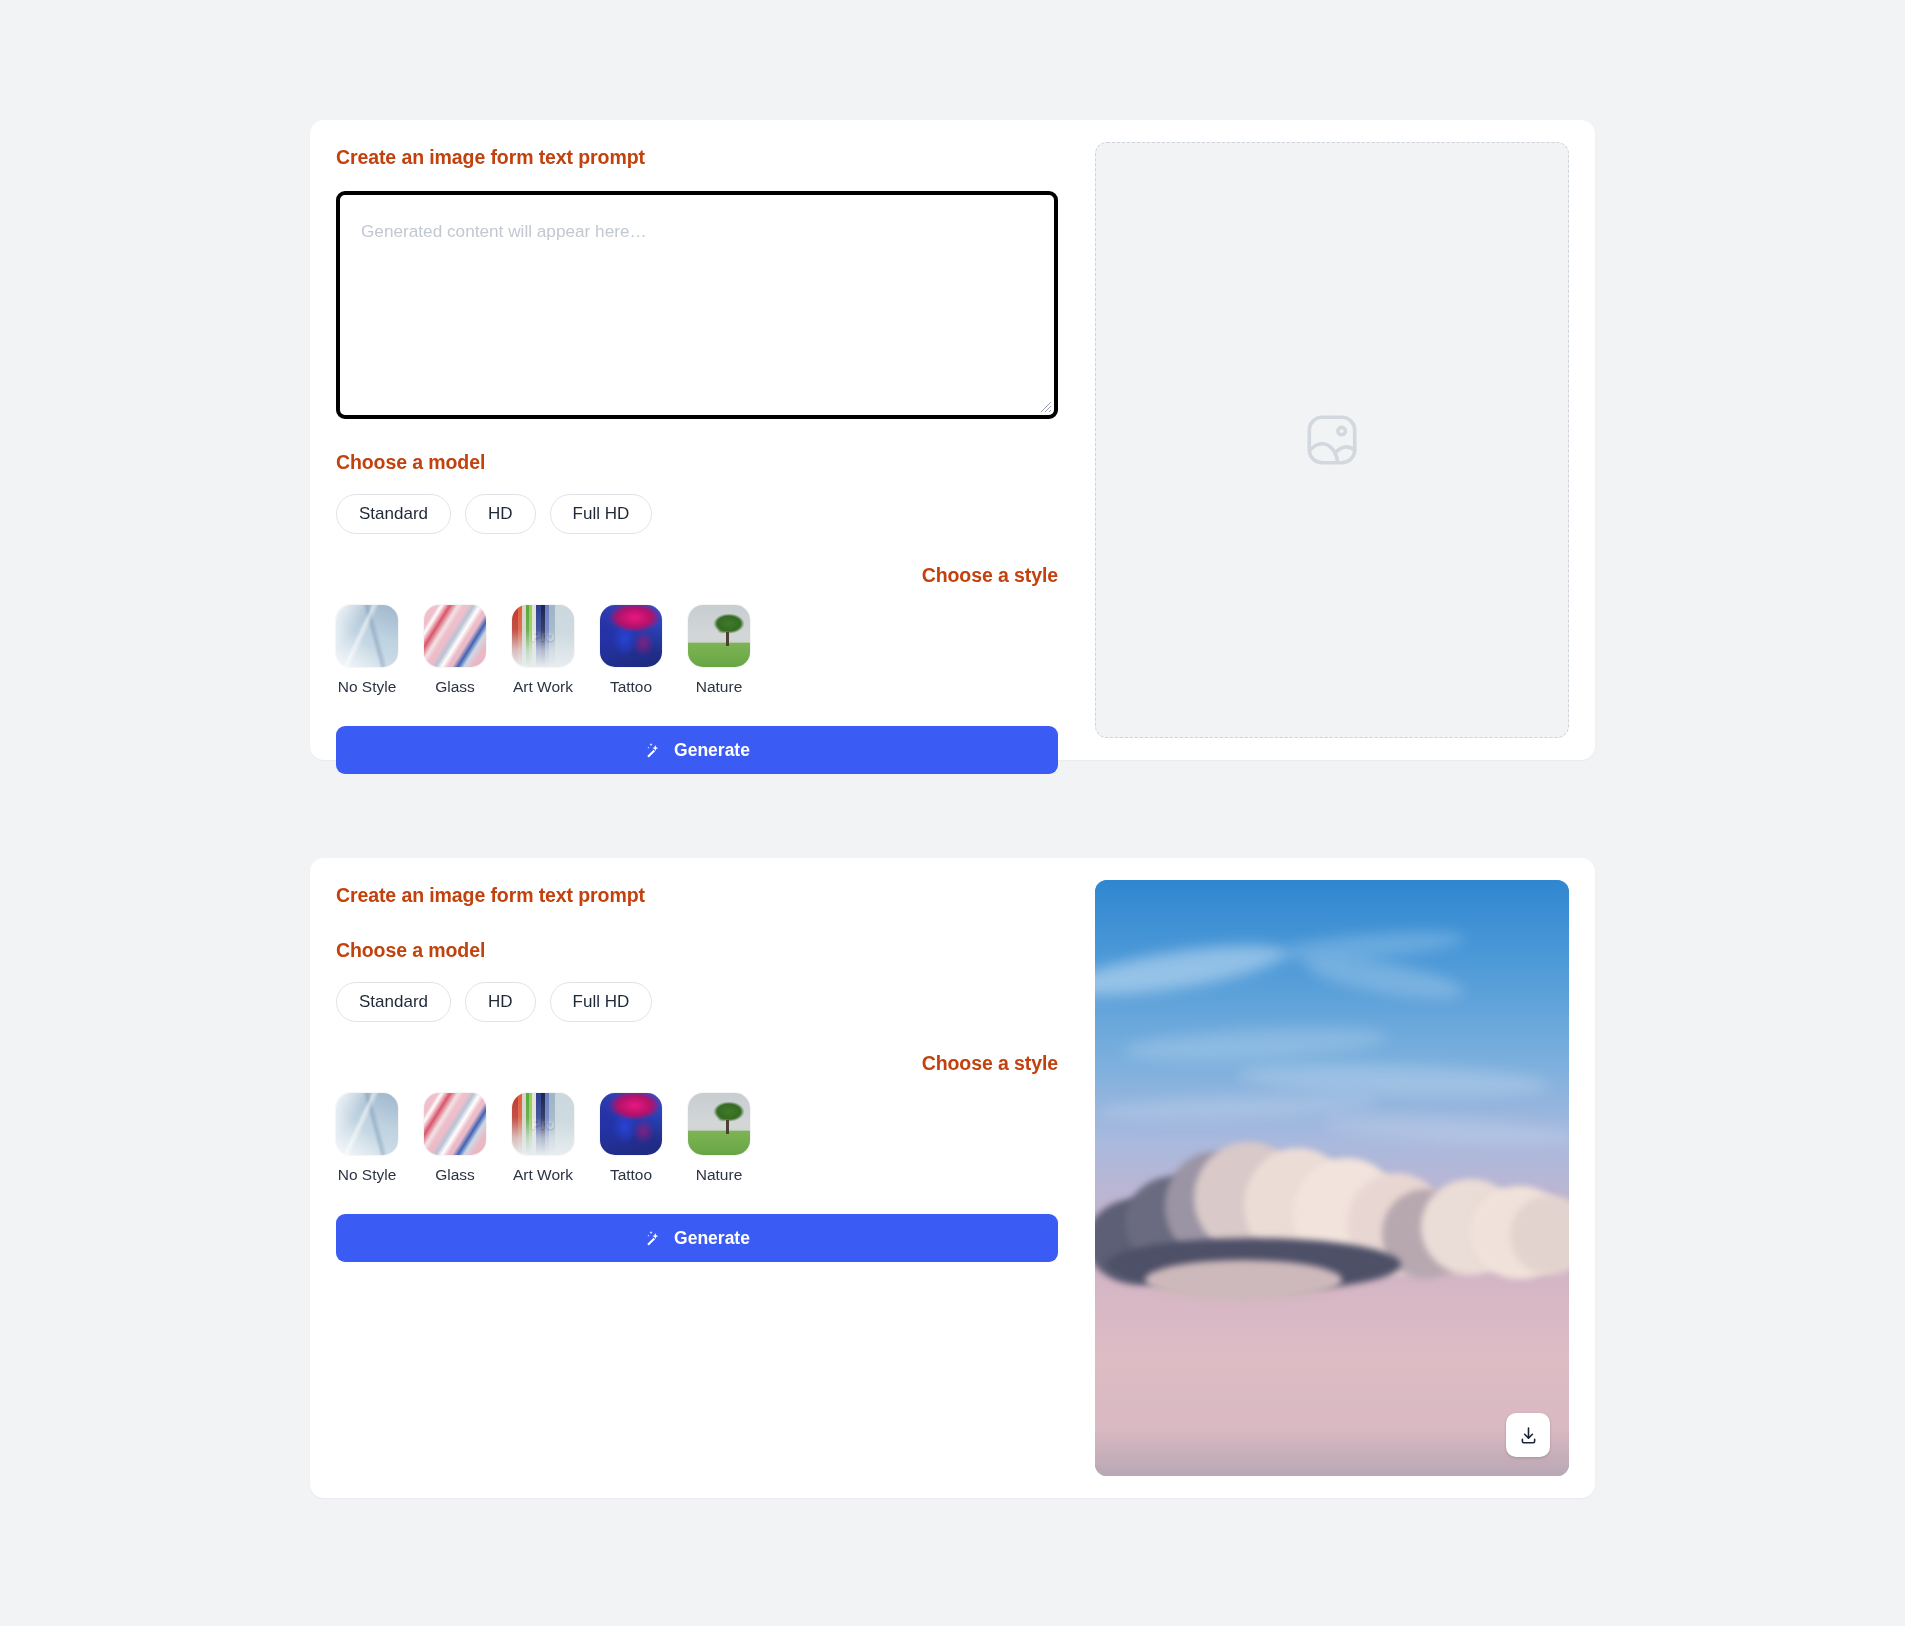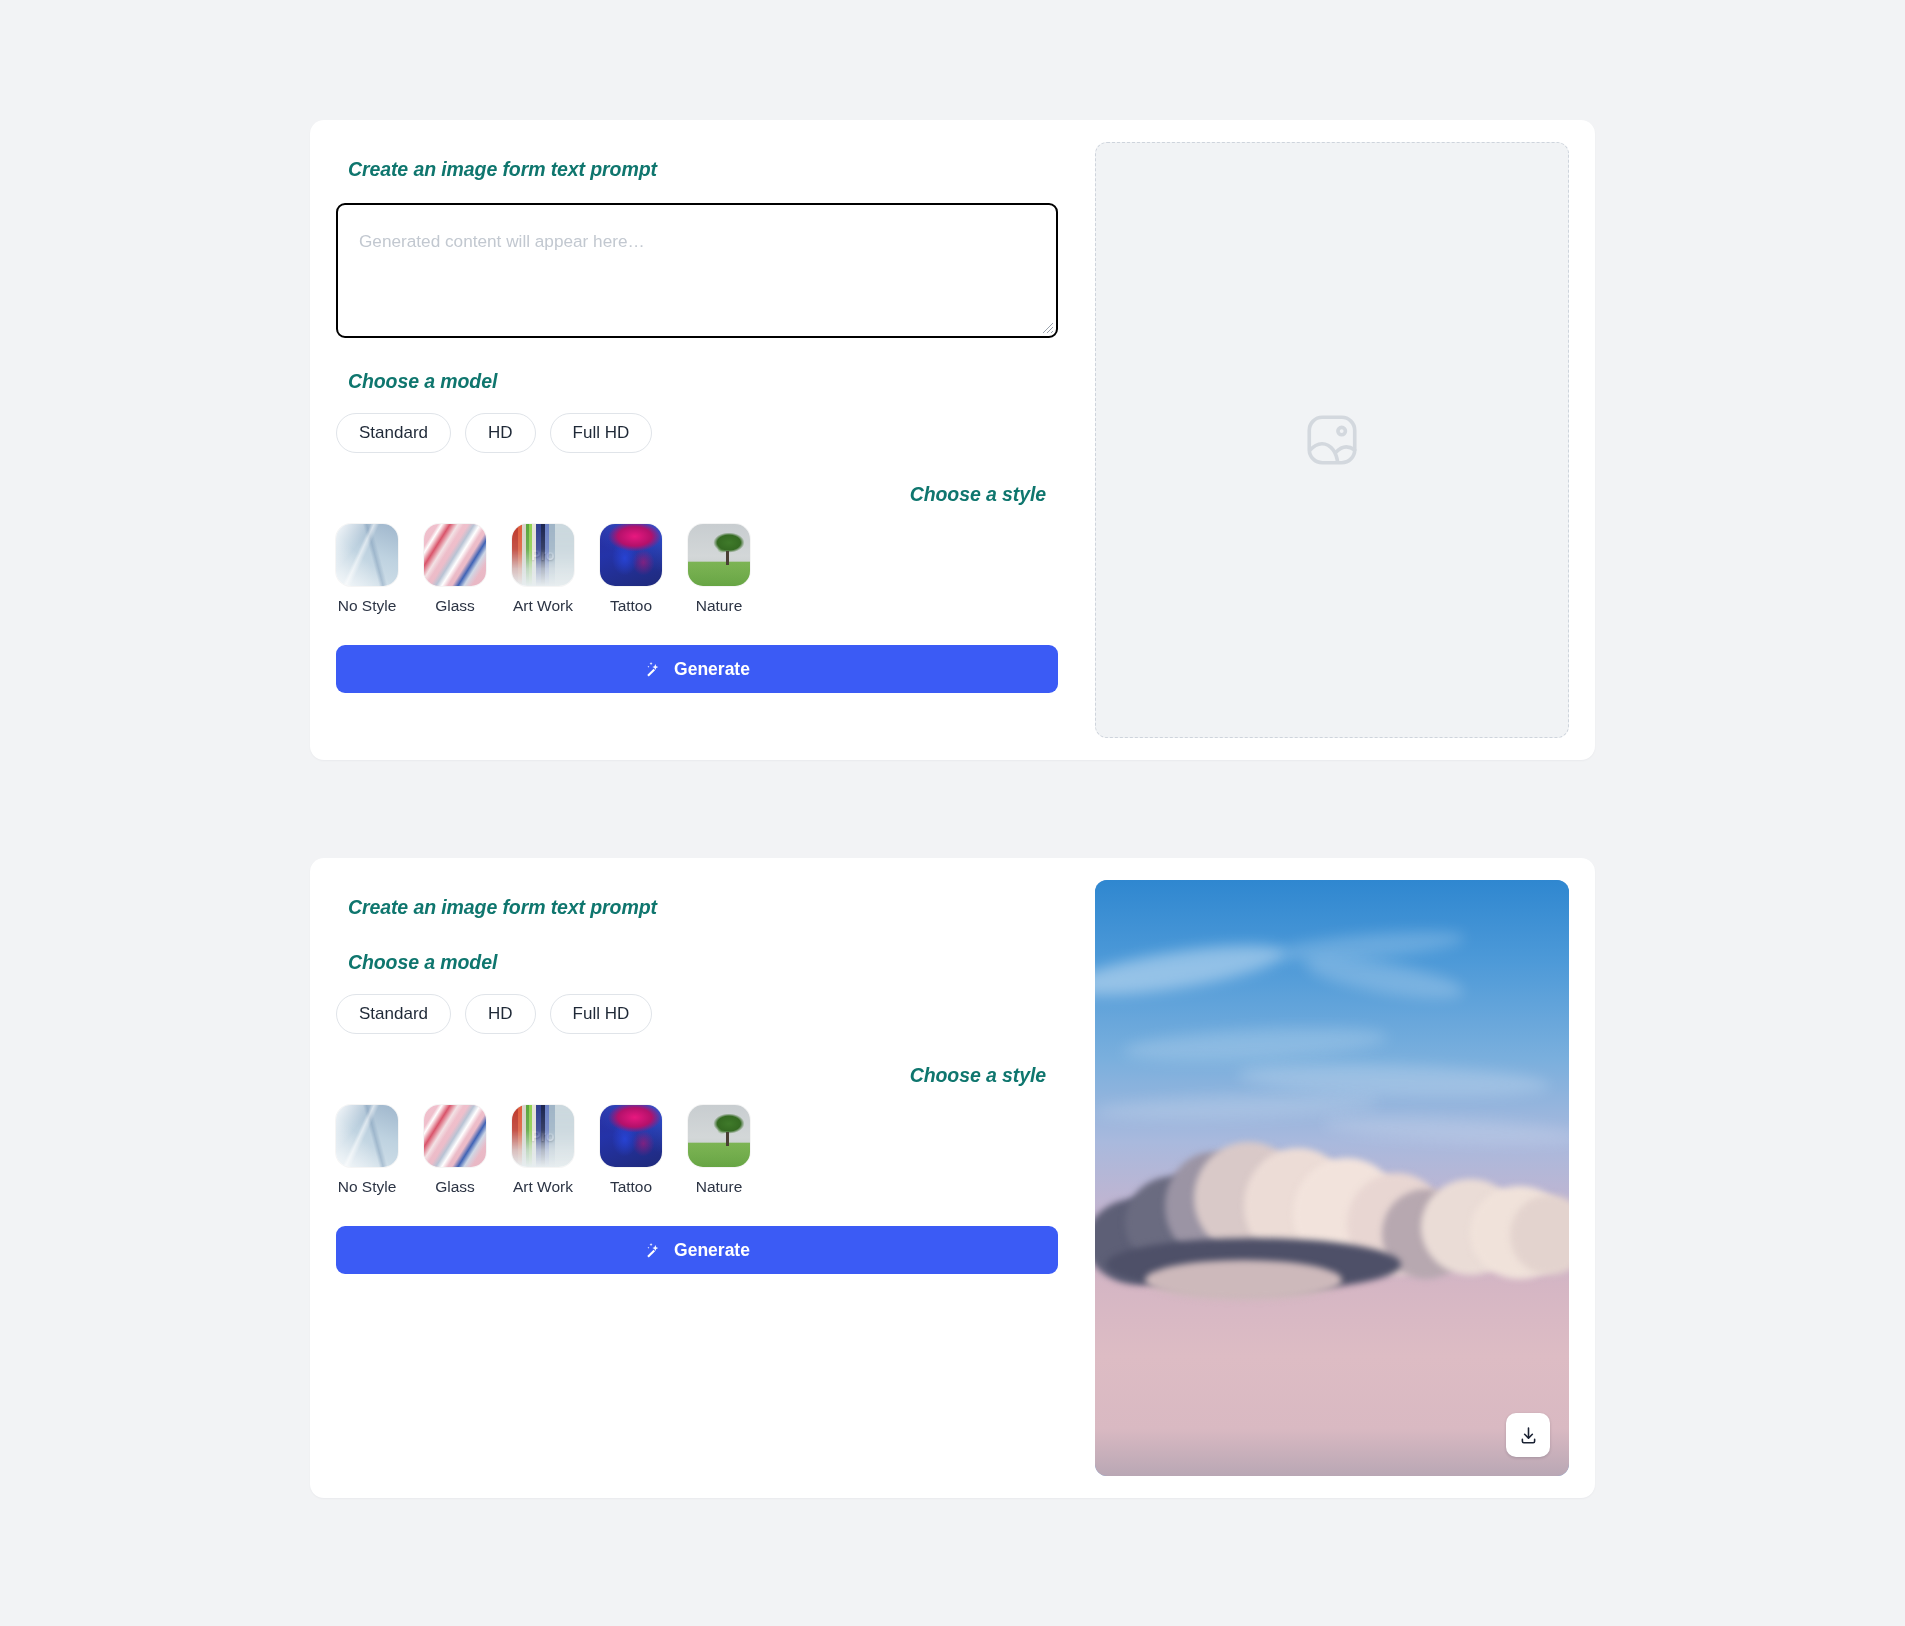--- a/index.html
+++ b/index.html
@@ -21,30 +21,29 @@
     border-radius: 14px;
     box-shadow: 0 1px 2px rgba(16,24,40,0.04);
   }
   #card-empty { left: 310px; top: 120px; width: 1285px; height: 640px; }
   #card-result { left: 310px; top: 858px; width: 1285px; height: 640px; }
 
   .form-col { position: absolute; left: 26px; top: 26px; width: 722px; }
   .section-title {
     font-size: 19.5px;
     font-weight: bold;
-    color: #0f766e;
+    color: #c2410c;
     letter-spacing: -0.1px;
-    margin: 12px;
-    font-style: italic;
+    margin: 0;
   }
   .prompt-box {
     margin-top: 22px;
     width: 722px;
-    height: 135px;
-    border: 2px solid #000000;
+    height: 228px;
+    border: 4px solid #000000;
     border-radius: 9px;
     background: #fff;
     position: relative;
     overflow: hidden;
   }
   .prompt-text {
     position: absolute;
     left: 21px; right: 26px; top: 24px;
     font-size: 17.2px;
     line-height: 1.45;

